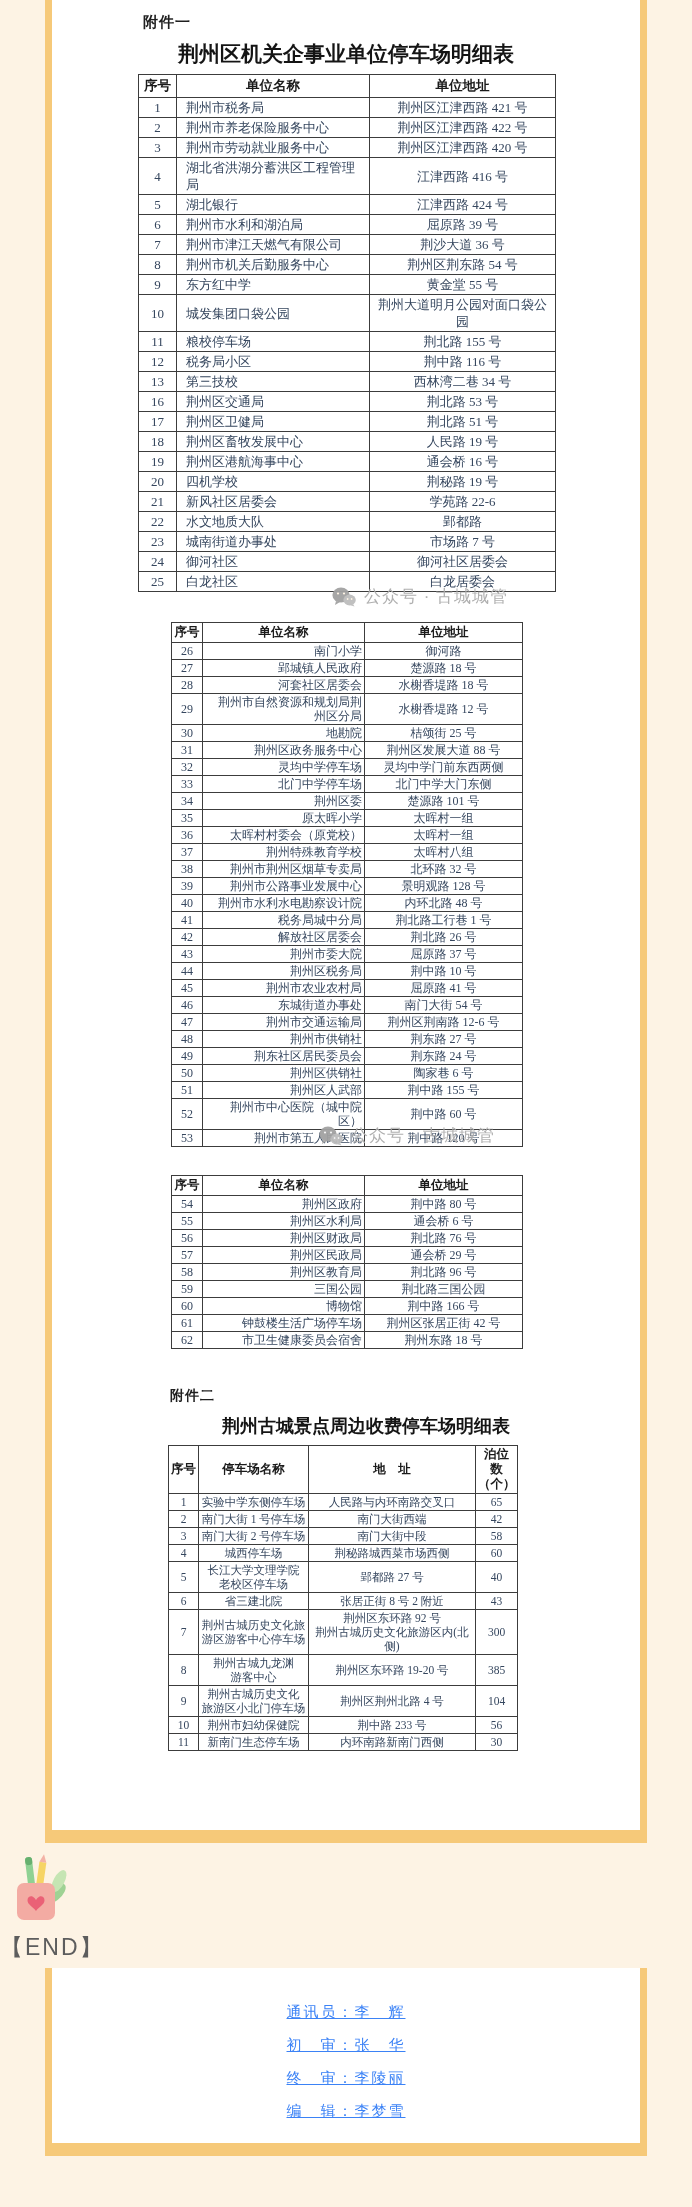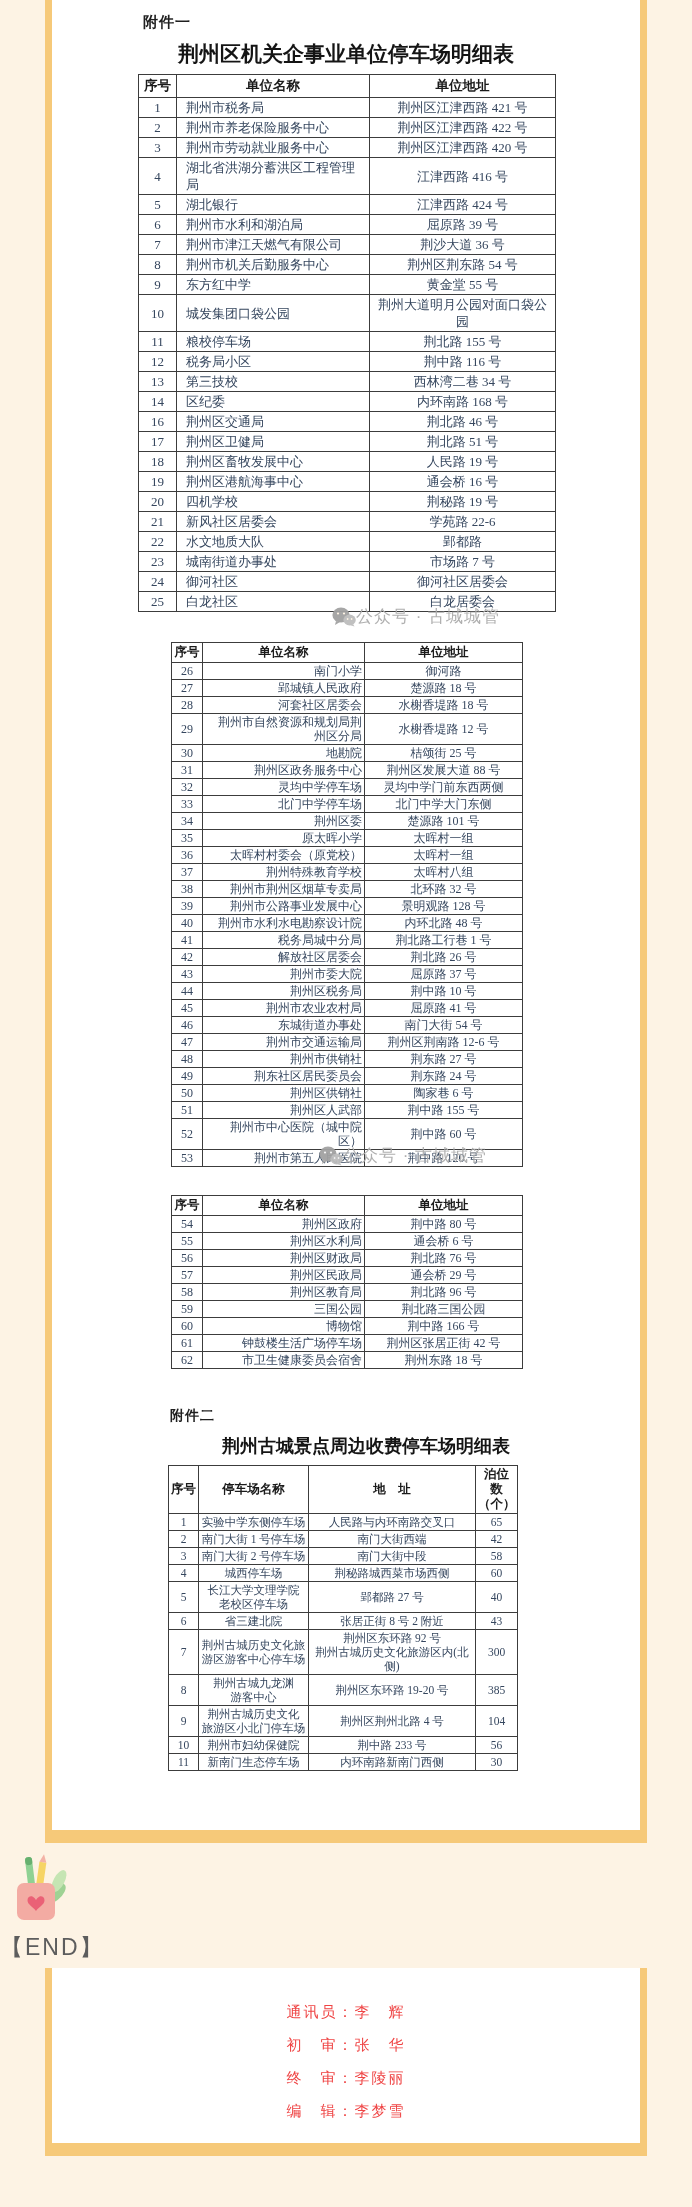--- a/index.html
+++ b/index.html
@@ -52,41 +52,41 @@
   .t2 { margin:30px 0 0 119px; }
   .t3 { margin:28px 0 0 119px; }
   .t2 th, .t3 th { font-size:12.5px; height:15px; }
   .t2 td, .t3 td { font-size:12px; height:15px; line-height:14px; }
   .t2 td:nth-child(2), .t3 td:nth-child(2) { text-align:right; padding-left:4px; }
   .t4 { margin:8px 0 0 116px; width:349px; }
   .t4 th { font-size:12.5px; height:30px; line-height:15px; }
   .t4 td { font-size:11.5px; height:16px; line-height:14px; }
   
   .wm {
-    position:absolute; display:flex; align-items:center; gap:0;
+    position:absolute; display:flex; align-items:center; gap:8px;
     color:#acacac; font-size:17px; letter-spacing:1px; white-space:nowrap;
     font-family:"Liberation Sans", sans-serif; opacity:0.95; pointer-events:none;
   }
   .wm1 { left:280px; bottom:-16px; }
   .wm2 { left:267px; bottom:0px; }
   
   .end-zone {
     position:absolute; top:1843px; left:0; width:692px; height:91px;
     text-align:left;
   }
   .end-illustration { margin-top:7px; }
   .end-text {
     margin-top:2px; font-size:23px; color:#5d5d5d; letter-spacing:2px;
     font-family:"Liberation Sans", sans-serif;
   }
   
   .credits { width:fit-content; margin:0 auto; }
   .credit-line {
-    font-size:15px; color:#ef4444; letter-spacing:2px; line-height:33px;
-    font-family:"Liberation Sans", sans-serif; white-space:pre;
+    font-size:15px; color:#3b82f6; letter-spacing:2px; line-height:33px;
+    font-family:"Liberation Sans", sans-serif; white-space:pre;text-decoration:underline;
   }
 </style>
 </head>
 <body>
 
 <div class="page">
 
   <div class="content-box box1">
 
     <div class="attach-label attach-1">附件一</div>
@@ -167,28 +167,23 @@
               <td>12</td>
               <td>税务局小区</td>
               <td>荆中路 116 号</td>
             </tr>
             <tr>
               <td>13</td>
               <td>第三技校</td>
               <td>西林湾二巷 34 号</td>
             </tr>
             <tr>
-              <td>14</td>
-              <td>区纪委</td>
-              <td>内环南路 168 号</td>
-            </tr>
-            <tr>
               <td>16</td>
               <td>荆州区交通局</td>
-              <td>荆北路 46 号</td>
+              <td>荆北路 53 号</td>
             </tr>
             <tr>
               <td>17</td>
               <td>荆州区卫健局</td>
               <td>荆北路 51 号</td>
             </tr>
             <tr>
               <td>18</td>
               <td>荆州区畜牧发展中心</td>
               <td>人民路 19 号</td>

